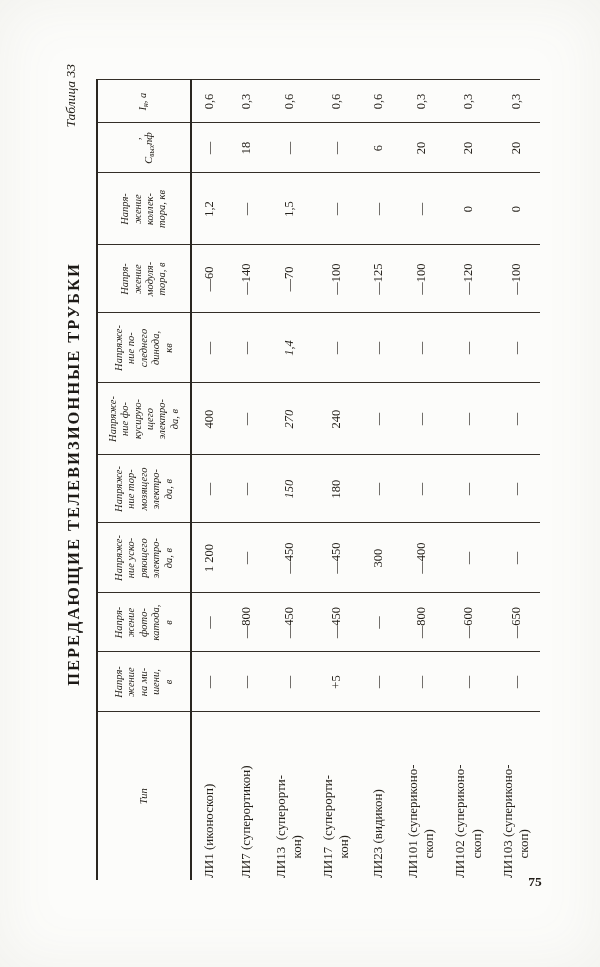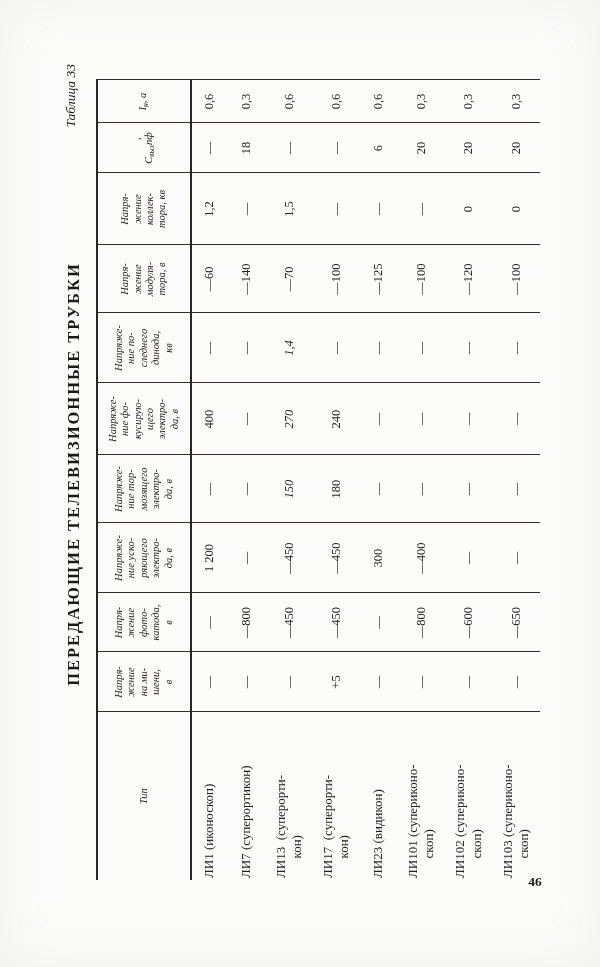--- a/index.html
+++ b/index.html
@@ -249,14 +249,14 @@
             <td class="val-cell">—100</td>
             <td class="val-cell">0</td>
             <td class="val-cell">20</td>
             <td class="val-cell">0,3</td>
           </tr>
         </tbody>
     </table>
 
   </div>
 
-  <div class="folio">46</div>
+  <div class="folio">75</div>
 </div>
 
 </body></html>

